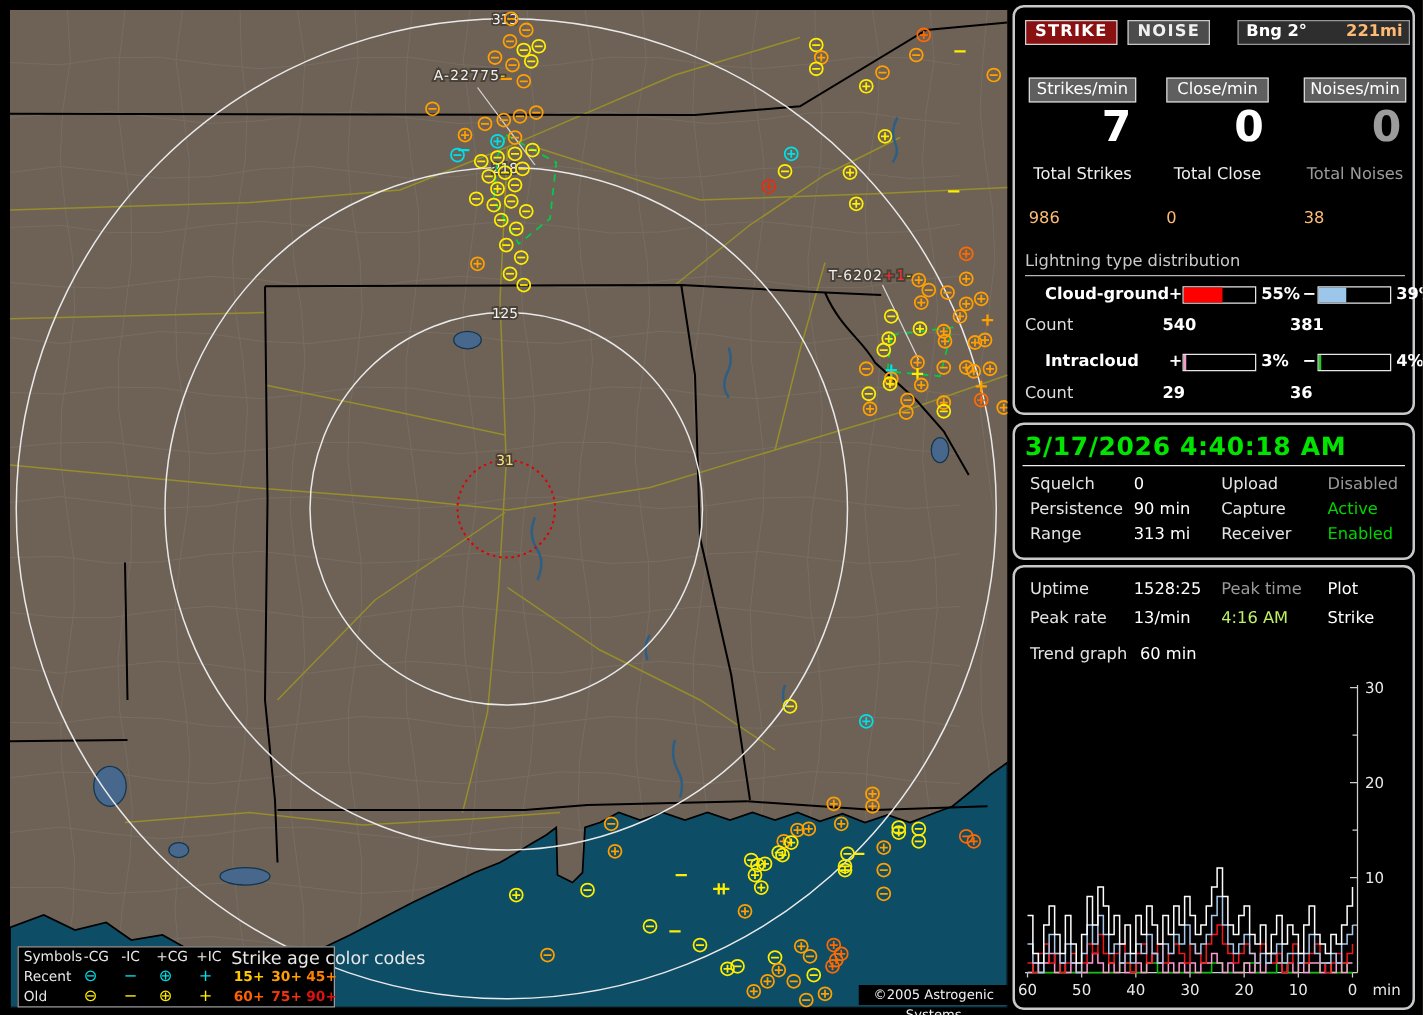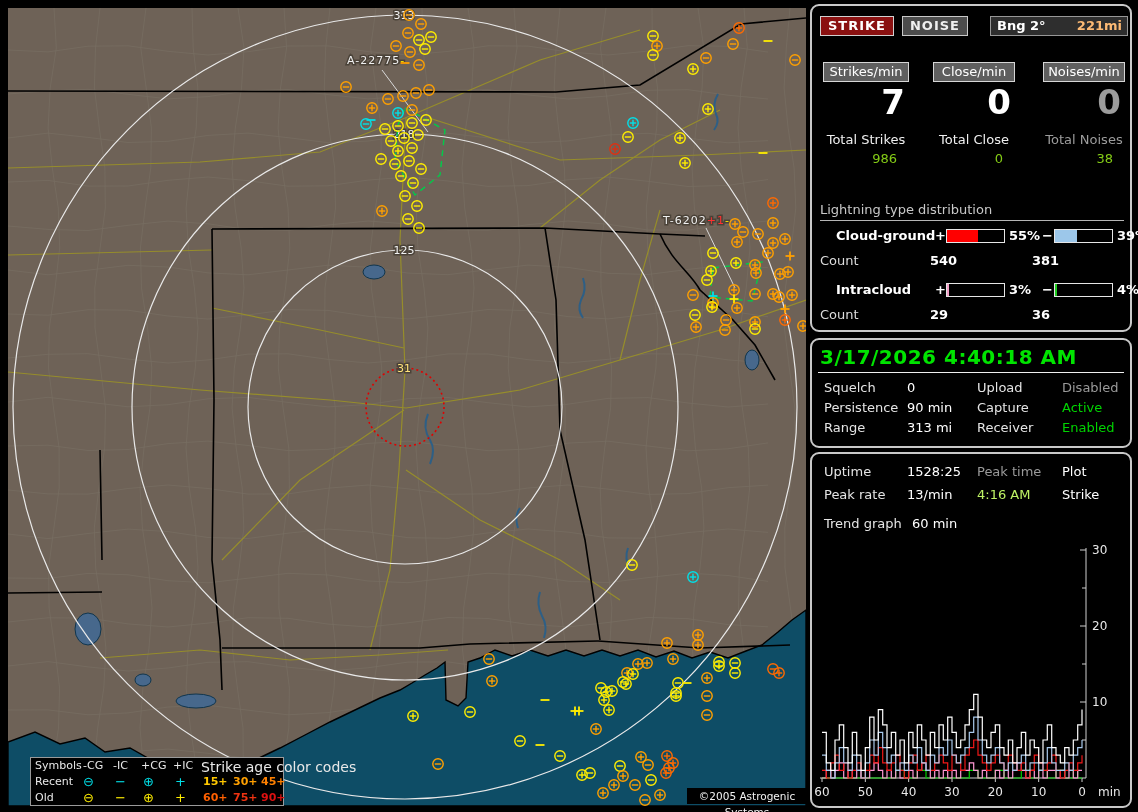--- a/index.html
+++ b/index.html
@@ -19,21 +19,21 @@
   #bng-bar{position:absolute;left:178px;top:10px;width:138px;height:20px;background:#2e2e2e;
        border:1px solid #979797;box-sizing:border-box;font-size:13px;font-weight:bold;line-height:18px;}
   #bng-bar .lab{position:absolute;left:6px;color:#fff;}
   #bng-bar .val{position:absolute;right:5px;color:#00e400;}
   .rate-col{position:absolute;top:56px;}
   .rate-col .chip{display:block;background:#5f5f5f;border:1px solid #d6d6d6;color:#fff;
        text-align:center;font-size:13px;height:18px;line-height:17px;}
   .rate-col .big{display:block;text-align:right;font-size:34px;font-weight:bold;color:#fff;
        line-height:40px;padding-right:4px;}
   .rate-col .tlab{display:block;text-align:center;font-size:13px;color:#efefef;margin-top:10px;}
-  .rate-col .tval{display:block;text-align:right;font-size:13px;color:#84cc16;padding-right:12px;margin-top:4px;}
+  .rate-col .tval{display:block;text-align:left;font-size:13px;color:#fdba74;padding-right:12px;margin-top:20px;}
   .dim .big,.dim .tlab{color:#9c9c9c;}
   #c1{left:11px;width:86px;} #c2{left:121px;width:82px;} #c3{left:231px;width:82px;}
   #dist-title{position:absolute;left:8px;top:196px;width:304px;color:#c8c8c8;font-size:13px;
        border-bottom:1px solid #b5b5b5;padding-bottom:3px;}
   .drow{position:absolute;left:24px;width:306px;height:16px;font-size:13px;}
   .drow .dl{position:absolute;left:0;font-weight:bold;color:#fff;}
   .drow .sgn{position:absolute;font-weight:bold;color:#fff;}
   .bar{position:absolute;width:57px;height:12px;border:1px solid #e6e6e6;background:#000;top:1px;}
   .bar .fill{display:block;height:100%;}
   .pct{position:absolute;font-weight:bold;color:#fff;}
@@ -47,21 +47,21 @@
   .srow .l1{position:absolute;left:12px;color:#e4e4e4;}
   .srow .v1{position:absolute;left:95px;color:#fff;}
   .srow .l2{position:absolute;left:165px;color:#e4e4e4;}
   .srow .v2{position:absolute;left:250px;color:#fff;}
   .trow .l2{color:#9a9a9a;}
   #trend-label-row{position:absolute;left:0;top:62px;width:100%;font-size:13px;}
   #trend-label-row .l1{position:absolute;left:12px;color:#e4e4e4;}
   #trend-label-row .v1{position:absolute;left:100px;color:#fff;}
   #trend-svg{position:absolute;left:2px;top:84px;}
   
-  #legend{position:absolute;left:30px;top:757px;width:254px;height:49px;background:#000;
+  #legend{position:absolute;left:14px;top:757px;width:254px;height:49px;background:#000;
        border:1px solid #9a9a9a;font-size:11px;box-sizing:border-box;}
   #legend span{position:absolute;white-space:nowrap;}
   #copyright{position:absolute;left:687px;top:788px;width:120px;height:16px;background:#000;
        color:#f2f2f2;font-size:10.5px;line-height:16px;text-align:center;}
   text{font-family:"DejaVu Sans","Liberation Sans",sans-serif;}
   .maplab{paint-order:stroke;stroke:#4a4238;stroke-width:3px;}
 </style>
 </head>
 <body>
 

